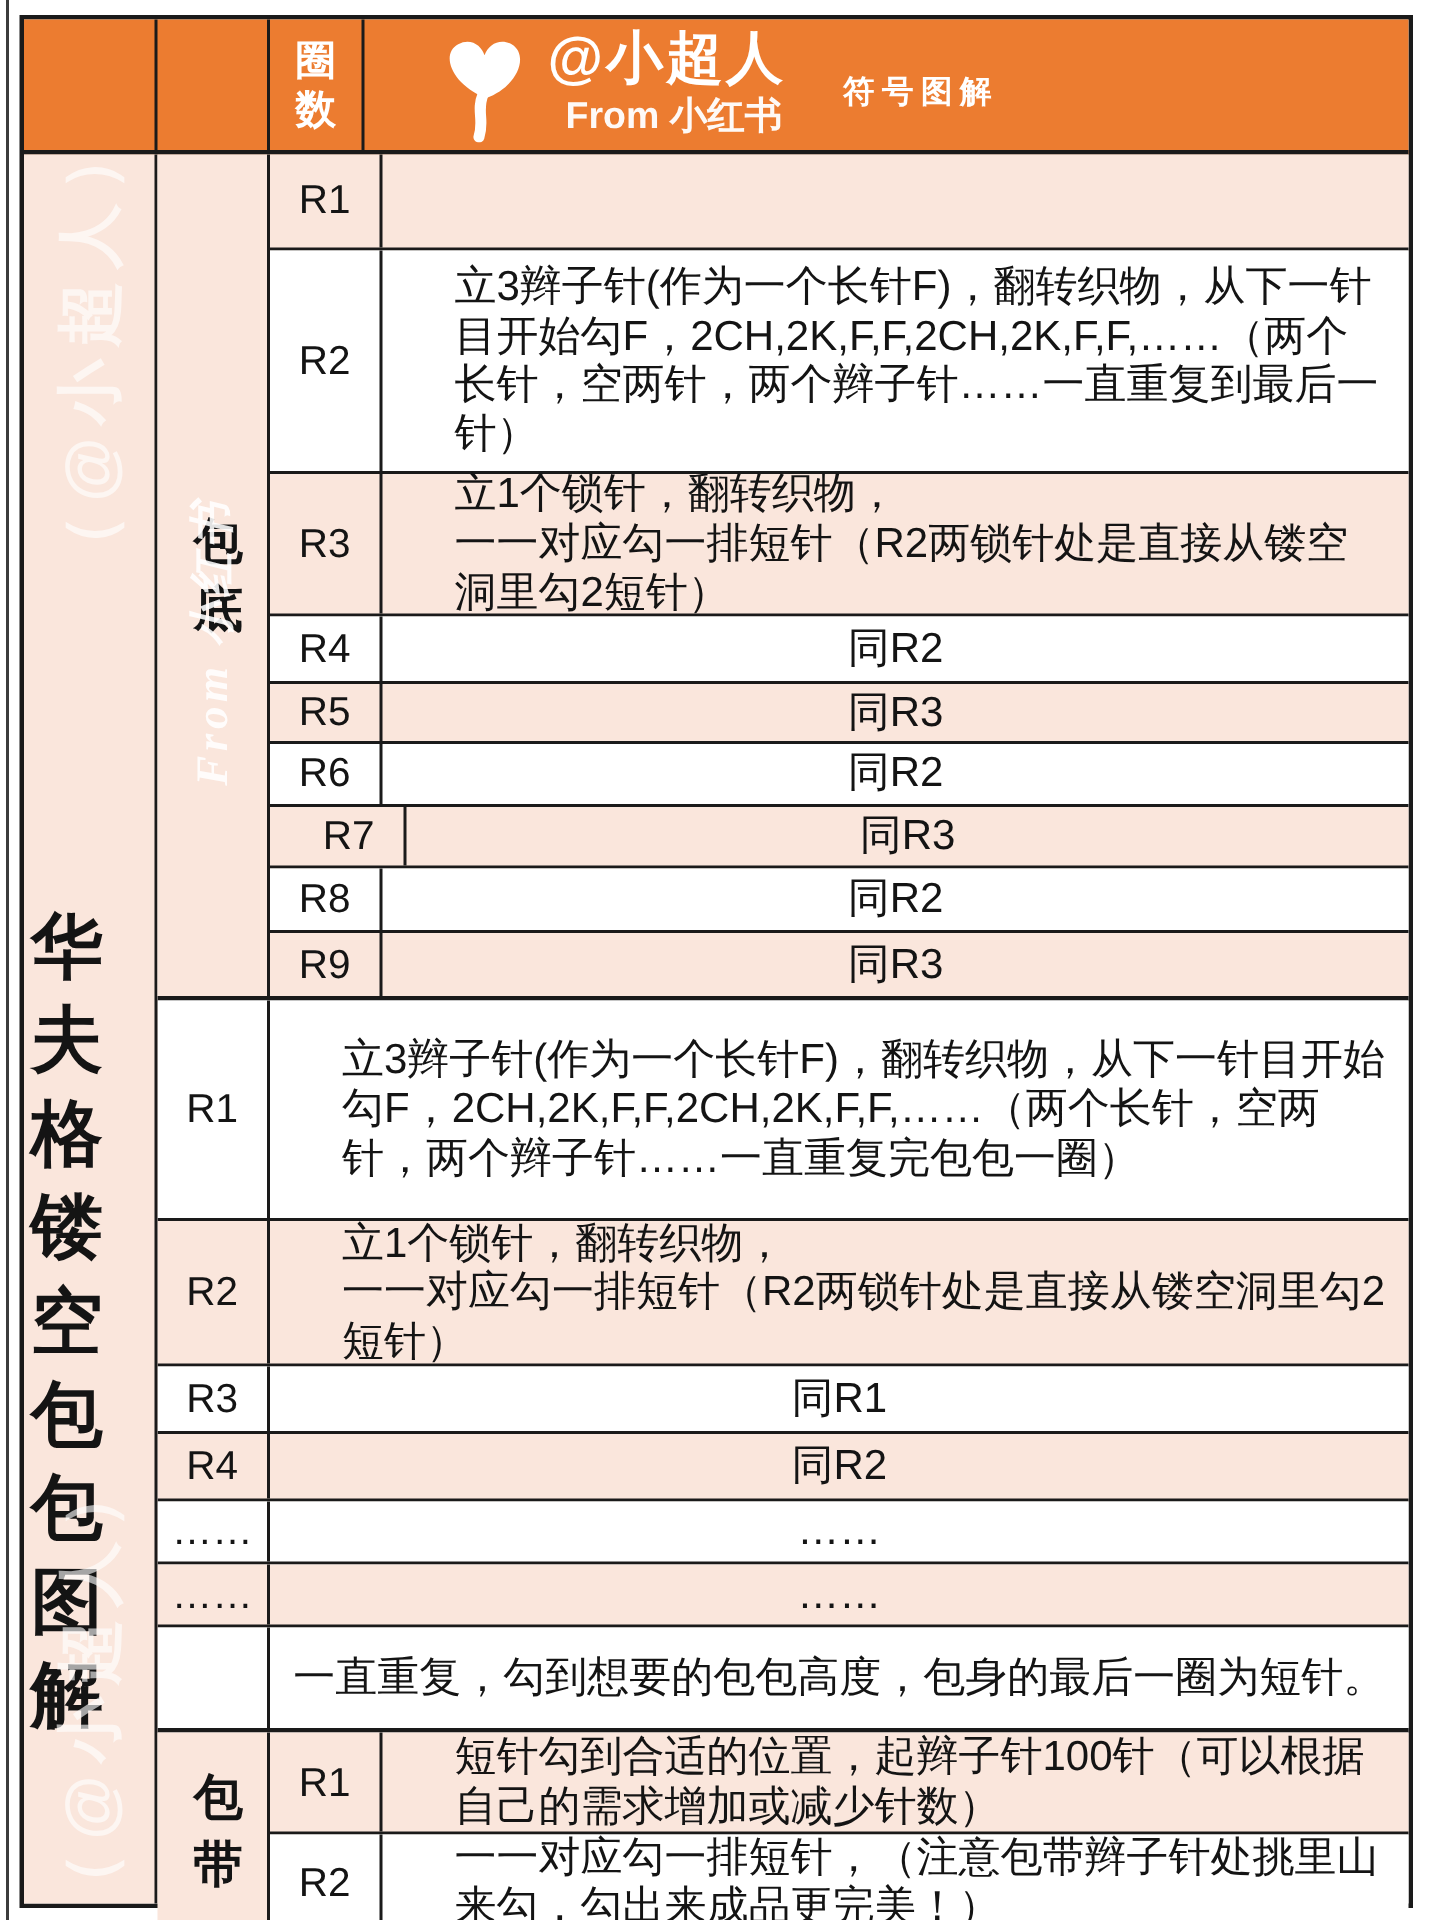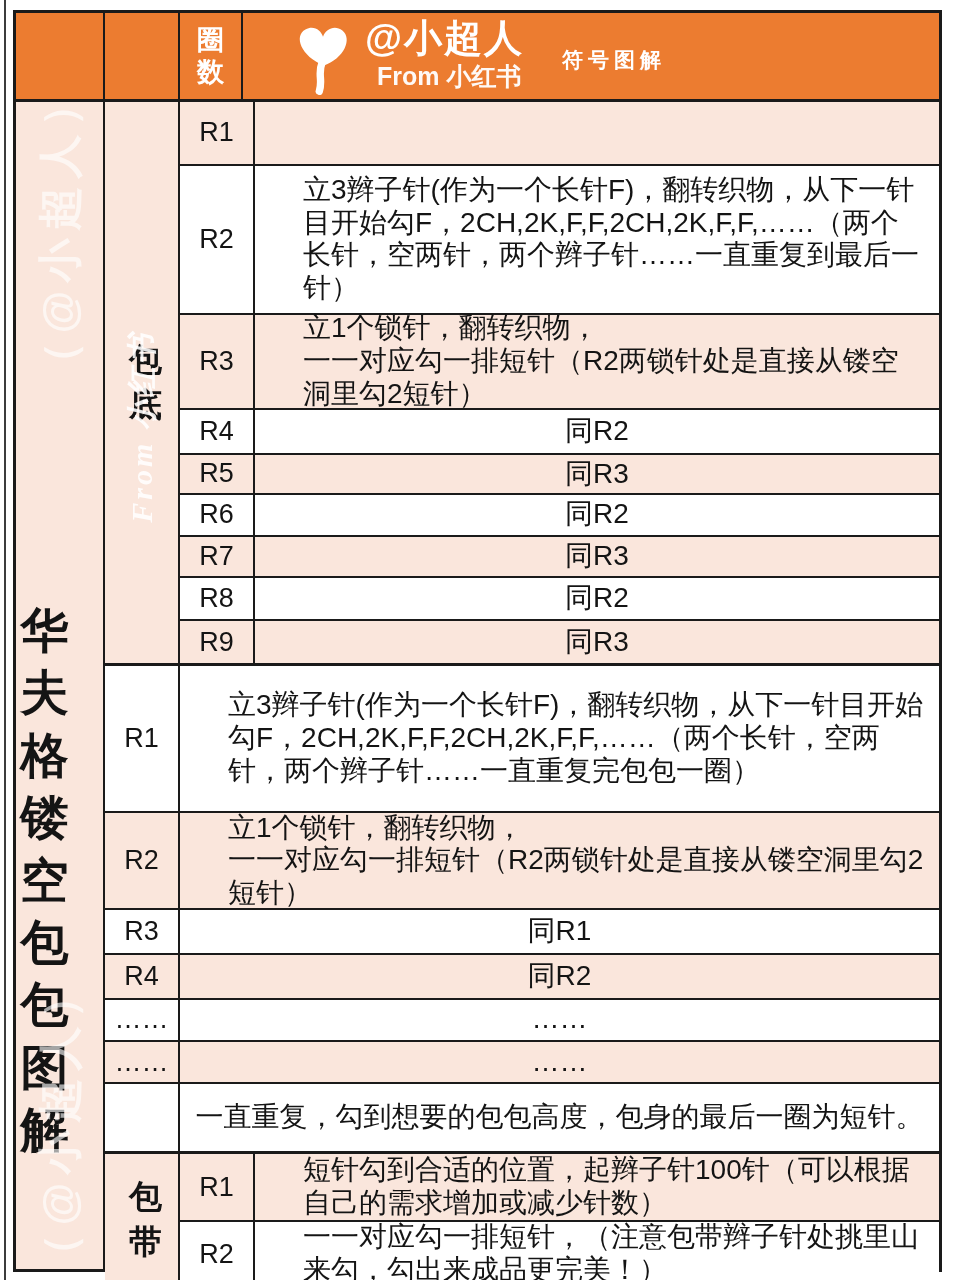--- a/index.html
+++ b/index.html
@@ -139,21 +139,21 @@
               <div class="instr-cell align-center">
                 <span>同R3</span>
               </div>
             </div>
             <div class="p-row tone-white" style="flex: 0 1 42px; height: 42px;">
               <div class="round-cell">R6</div>
               <div class="instr-cell align-center">
                 <span>同R2</span>
               </div>
             </div>
-            <div class="p-row tone-pink" style="flex: 0 1 42px; height: 42px;">
+            <div class="p-row tone-pink" style="flex: 0 1 42px; height: 42px; padding-left: 16px;">
               <div class="round-cell">R7</div>
               <div class="instr-cell align-center">
                 <span>同R3</span>
               </div>
             </div>
             <div class="p-row tone-white" style="flex: 0 1 43px; height: 43px;">
               <div class="round-cell">R8</div>
               <div class="instr-cell align-center">
                 <span>同R2</span>
               </div>

